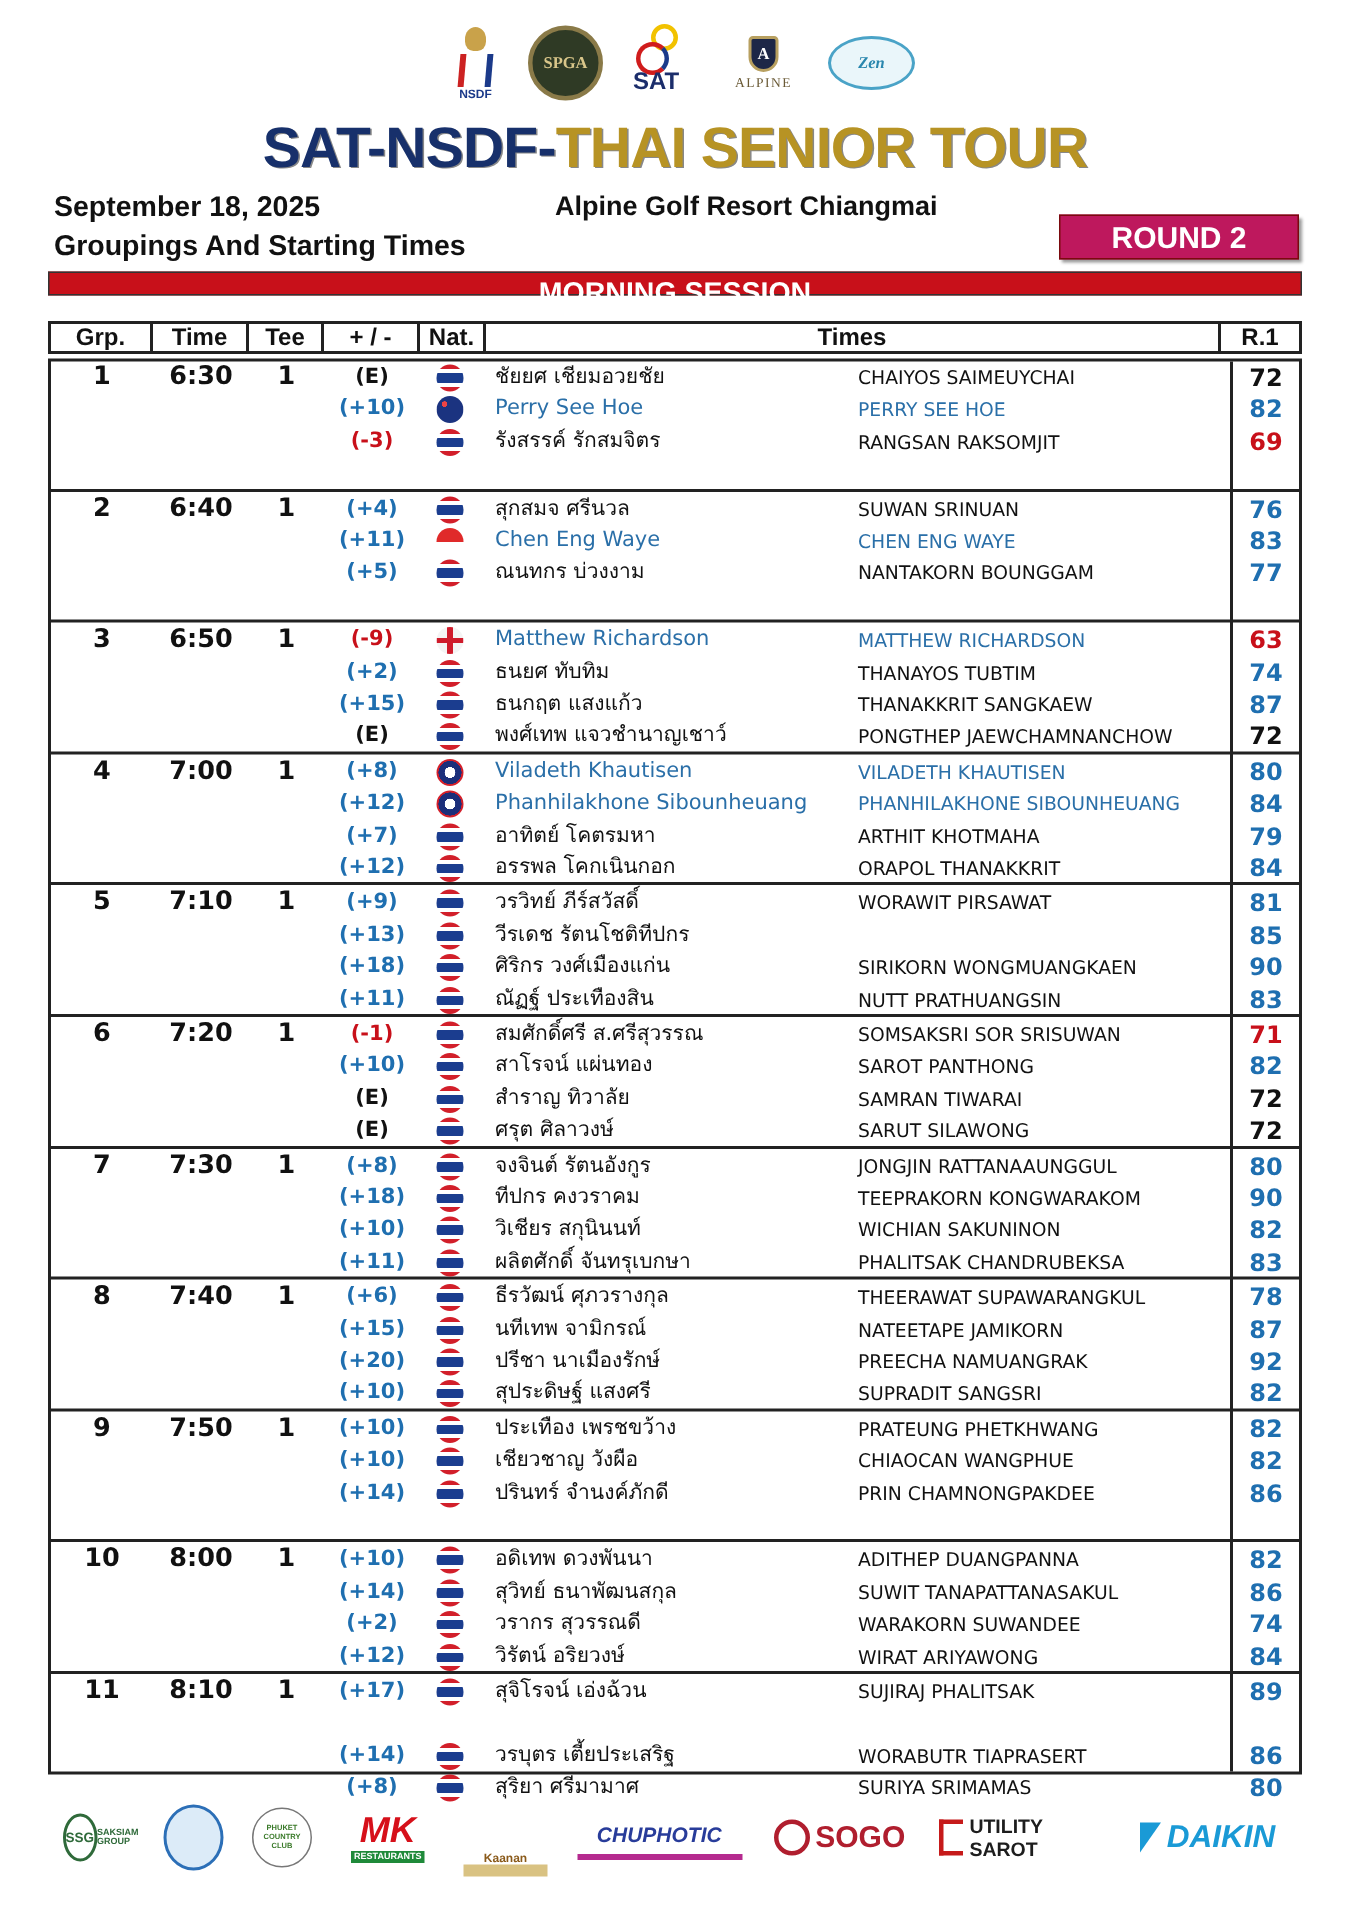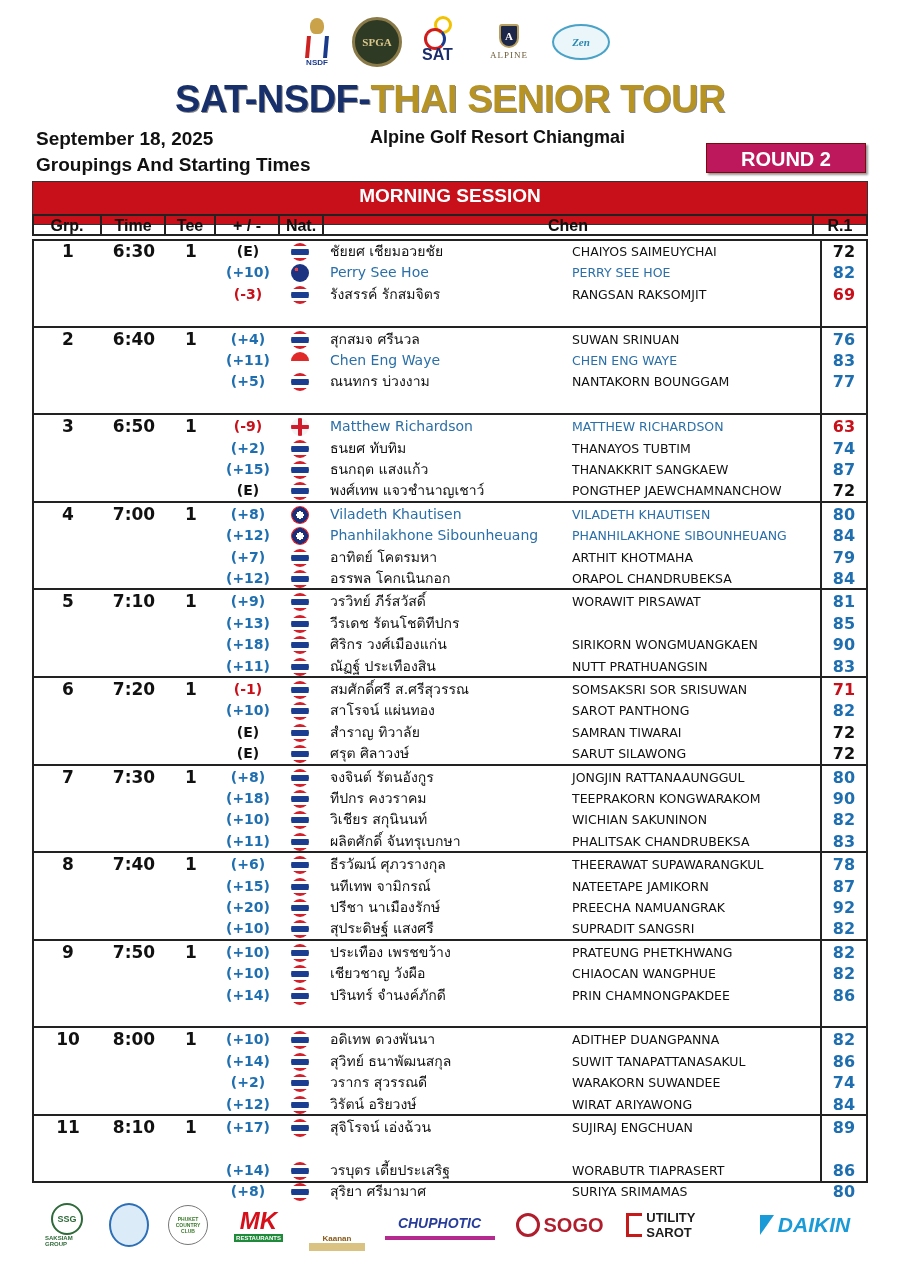--- a/index.html
+++ b/index.html
@@ -24,21 +24,21 @@
 
   .main-title { position: absolute; top: 78px; left: 0; width: 900px; text-align: center; font-family: "Liberation Sans", sans-serif; font-weight: bold; font-size: 38px; letter-spacing: -0.5px; text-shadow: 1px 1px 0 #888; }
   .main-title .part1 { color: #17306b; }
   .main-title .part2 { color: #b79324; }
 
   .date { position: absolute; top: 128px; left: 36px; font-family: "Liberation Sans", sans-serif; font-weight: bold; font-size: 19px; color: #111; }
   .subtitle { position: absolute; top: 154px; left: 36px; font-family: "Liberation Sans", sans-serif; font-weight: bold; font-size: 19px; color: #111; }
   .venue { position: absolute; top: 127px; left: 370px; font-family: "Liberation Sans", sans-serif; font-weight: bold; font-size: 18px; color: #111; }
   .round-badge { position: absolute; top: 143px; left: 706px; width: 160px; height: 30px; background: #be185d; color: #fff; font-family: "Liberation Sans", sans-serif; font-weight: bold; font-size: 20px; text-align: center; line-height: 30px; border: 1px solid #7a0a0e; box-shadow: 2px 2px 2px #999; }
 
-  .session-bar { position: absolute; top: 181px; left: 32px; width: 836px; height: 44px; background: #c8101a; color: #fff; font-family: "Liberation Sans", sans-serif; font-weight: bold; font-size: 19px; text-align: center; line-height: 28px; border: 1px solid #333; }
+  .session-bar { position: absolute; top: 181px; left: 32px; width: 836px; height: 16px; background: #c8101a; color: #fff; font-family: "Liberation Sans", sans-serif; font-weight: bold; font-size: 19px; text-align: center; line-height: 28px; border: 1px solid #333; }
 
   .table-header { position: absolute; top: 214px; left: 32px; width: 836px; height: 22px; border: 2px solid #222; display: flex; font-family: "Liberation Sans", sans-serif; font-weight: bold; font-size: 16px; }
   .table-header div { border-right: 2px solid #222; text-align: center; line-height: 19px; }
   .table-header div:last-child { border-right: none; }
 
   .c-grp { width: 68px; }
   .c-time { width: 64px; }
   .c-tee { width: 50px; }
   .c-pm { width: 64px; }
   .c-nat { width: 44px; }
@@ -68,21 +68,21 @@
   .flag-sg { background: linear-gradient(#e02a2a 0 50%, #fff 50%); }
   .flag-en { background: linear-gradient(90deg, transparent 40%, #cf1b2b 40% 60%, transparent 60%), linear-gradient(transparent 40%, #cf1b2b 40% 60%, transparent 60%), #f4f4f4; }
   .flag-la { background: radial-gradient(circle, #fff 0 28%, #1b2e7a 29% 60%, #d21f2a 61%); }
 
   .pm-even { color: #111; }
   .pm-over { color: #1f6fb0; }
   .pm-under { color: #c8101a; }
 
   .sponsors { position: absolute; top: 1195px; left: 45px; width: 820px; height: 60px; display: flex; align-items: center; justify-content: space-between; font-family: "Liberation Sans", sans-serif; }
   .sp { display: flex; align-items: center; justify-content: center; font-weight: bold; }
-  .sp-ssg { width: 44px; height: 52px; flex-direction: column; font-size: 9px; color: #2f6a3a; }
+  .sp-ssg { width: 44px; height: 52px; flex-direction: row; font-size: 9px; color: #2f6a3a; }
   .sp-ssg .c { width: 32px; height: 32px; border-radius: 50%; border: 2px solid #2f6a3a; display: flex; align-items: center; justify-content: center; font-size: 9px; }
   .sp-seal { width: 40px; height: 44px; border-radius: 50%; border: 2px solid #2c6fb7; background: #dcebf8; }
   .sp-pcc { width: 40px; height: 40px; border-radius: 50%; border: 1px solid #777; font-size: 7px; color: #3a7a2a; }
   .sp-mk { width: 62px; height: 40px; flex-direction: column; color: #d6101a; font-size: 24px; font-style: italic; line-height: 26px; }
   .sp-mk .bar { background: #1f8a3a; color: #fff; font-size: 6px; font-style: normal; line-height: 8px; padding: 0 2px; }
   .sp-ks { width: 56px; height: 52px; font-size: 8px; color: #8a5a1a; align-items: flex-end; border-bottom: 8px solid #d9c282; }
   .sp-chu { width: 110px; height: 30px; color: #283c9a; font-style: italic; font-size: 14px; border-bottom: 4px solid #b52a8f; }
   .sp-sogo { width: 92px; height: 34px; color: #b01e2e; font-size: 20px; }
   .sp-sogo .circ { width: 24px; height: 24px; border-radius: 50%; border: 3px solid #b01e2e; margin-right: 3px; }
   .sp-util { width: 100px; height: 30px; color: #1d1d1d; font-size: 13px; }
@@ -126,21 +126,21 @@
 <div class="round-badge">ROUND 2</div>
 
 <div class="session-bar">MORNING SESSION</div>
 
 <div class="table-header">
   <div class="c-grp">Grp.</div>
   <div class="c-time">Time</div>
   <div class="c-tee">Tee</div>
   <div class="c-pm">+ / -</div>
   <div class="c-nat">Nat.</div>
-  <div class="c-name">Chen</div>
+  <div class="c-name">Times</div>
   <div class="c-r1">R.1</div>
 </div>
 
 <div class="table-body" id="table-body">
   <div class="r1-divider"></div>
 <div class="group bordered" style="top: 0px; height: 86.6px;">
       <div class="group-meta">
         <div class="g">1</div>
         <div class="t">6:30</div>
         <div class="te">1</div>
@@ -254,21 +254,21 @@
         <span class="pm pm-over">(+7)</span>
         <span class="flag flag-th"></span>
         <span class="thai">อาทิตย์  โคตรมหา</span>
         <span class="eng">ARTHIT  KHOTMAHA</span>
         <span class="score pm-over">79</span>
       </div>
       <div class="player" style="top: 64.2px;">
         <span class="pm pm-over">(+12)</span>
         <span class="flag flag-th"></span>
         <span class="thai">อรรพล  โคกเนินกอก</span>
-        <span class="eng">ORAPOL  CHANDRUBEKSA</span>
+        <span class="eng">ORAPOL  THANAKKRIT</span>
         <span class="score pm-over">84</span>
       </div>
     </div>
     <div class="group bordered" style="top: 350.4px; height: 86.6px;">
       <div class="group-meta">
         <div class="g">5</div>
         <div class="t">7:10</div>
         <div class="te">1</div>
       </div>
       <div class="player" style="top: 0px;">
@@ -470,21 +470,21 @@
     <div class="group" style="top: 876px; height: 86.6px;">
       <div class="group-meta">
         <div class="g">11</div>
         <div class="t">8:10</div>
         <div class="te">1</div>
       </div>
       <div class="player" style="top: 0px;">
         <span class="pm pm-over">(+17)</span>
         <span class="flag flag-th"></span>
         <span class="thai">สุจิโรจน์  เอ่งฉ้วน</span>
-        <span class="eng">SUJIRAJ  ENGCHUAN</span>
+        <span class="eng">SUJIRAJ  PHALITSAK</span>
         <span class="score pm-over">89</span>
       </div>
       <div class="player" style="top: 42.8px;">
         <span class="pm pm-over">(+14)</span>
         <span class="flag flag-th"></span>
         <span class="thai">วรบุตร  เตี้ยประเสริฐ</span>
         <span class="eng">WORABUTR TIAPRASERT</span>
         <span class="score pm-over">86</span>
       </div>
       <div class="player" style="top: 64.2px;">

